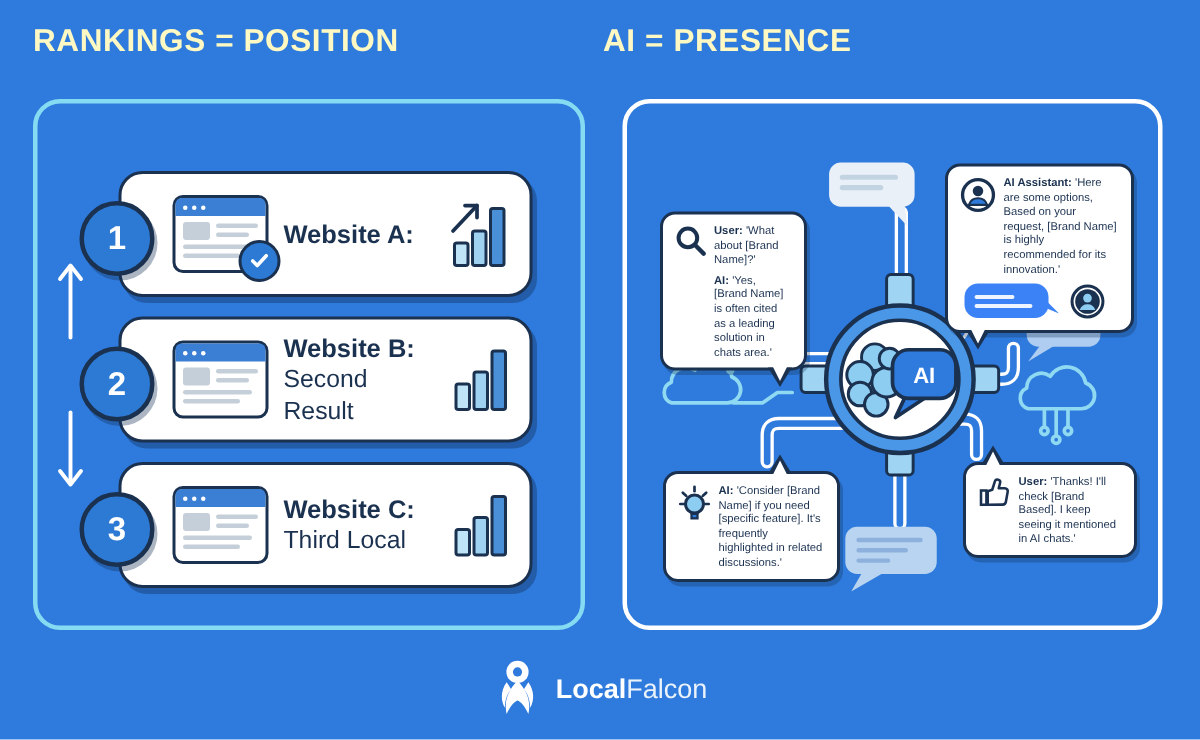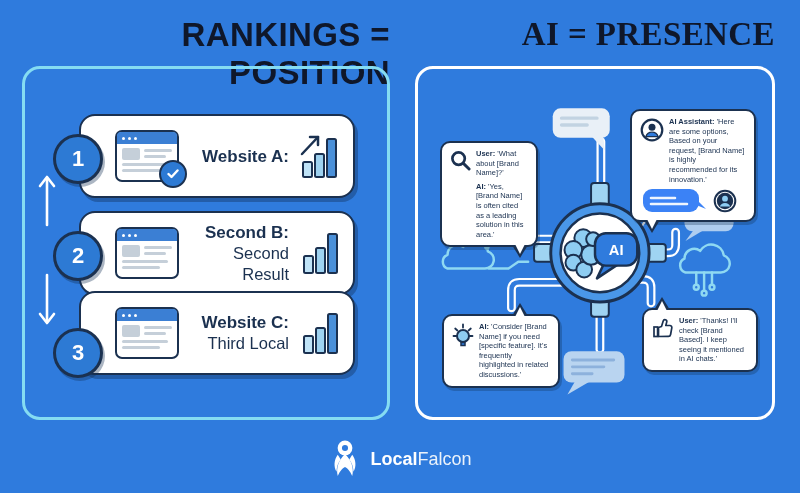--- a/index.html
+++ b/index.html
@@ -1,29 +1,29 @@
 <!DOCTYPE html>
 <html><head>
 <meta charset="utf-8">
 <style>
   html,body{margin:0;padding:0;background:#fff;}
   .canvas{position:relative;width:800px;height:493px;background:#2f7bdd;overflow:hidden;
     font-family:"Liberation Sans",sans-serif;}
-  .title{position:absolute;top:16px;text-align:right;color:#0f172a;font-size:33px;font-weight:700;letter-spacing:.4px;}
+  .title{position:absolute;top:16px;text-align:left;color:#fef9c3;font-size:21px;font-weight:700;letter-spacing:.4px;}
   .title.left{left:22px;width:368px;}
-  .title.right{left:415px;width:360px;font-family:Liberation Serif, serif;}
+  .title.right{left:402px;width:360px;}
   .panel{position:absolute;top:66px;height:354px;border-radius:18px;box-sizing:border-box;}
   .panel-left{left:22px;width:368px;border:3px solid #85dcf2;}
   .panel-right{left:415px;width:360px;border:3px solid #ffffff;}
 
   
   .arrows{position:absolute;left:10px;top:98px;width:24px;height:170px;}
   .card{position:absolute;left:54px;width:276px;height:84px;background:#fff;border:2.5px solid #1b3150;
     border-radius:16px;box-shadow:3px 4px 0 rgba(17,45,84,.38);display:flex;align-items:center;
-    padding:0 14px 0 34px;gap:10px;box-sizing:border-box;z-index:2;text-align:right;}
+    padding:0 14px 0 34px;gap:10px;box-sizing:border-box;z-index:2;}
   .num{position:absolute;left:28px;width:44px;height:44px;border-radius:50%;background:#2d7ad4;
     border:3px solid #1b3150;color:#fff;font-size:22px;font-weight:700;display:flex;align-items:center;
     justify-content:center;z-index:3;box-shadow:2px 3px 0 rgba(17,45,84,.35);box-sizing:content-box;}
   .browser{position:relative;width:64px;height:52px;background:#fff;border:2.5px solid #1b3150;border-radius:7px;flex:none;box-sizing:border-box;}
   .bbar{height:12px;background:#3b7fd4;border-radius:4px 4px 0 0;display:flex;align-items:center;gap:3px;padding-left:5px;}
   .bbar i{width:3px;height:3px;border-radius:50%;background:#fff;display:block;}
   .bbody{padding:4px 5px;}
   .brow{display:flex;gap:4px;margin-bottom:3px;}
   .bblock{width:20px;height:12px;background:#c5cfd9;border-radius:2px;}
   .blines{display:flex;flex-direction:column;gap:3px;padding-top:1px;}
@@ -136,31 +136,31 @@
               <div class="blines">
                 <div class="bl" style="width:28px"></div>
                 <div class="bl" style="width:22px"></div>
               </div>
             </div>
           <div class="bl" style="width:46px;margin-bottom:3px"></div>
           <div class="bl" style="width:38px"></div>
         </div>
       </div>
       <div class="ctext">
-        <div class="cname">Second B:</div>
+        <div class="cname">Website B:</div>
         <div class="cresult">Second Result</div>
       </div>
       <svg class="chart" width="40" height="50" viewBox="0 0 40 50">
         <rect x="5" y="28" width="9" height="17" rx="1.5" fill="#bfe3f7" stroke="#1b3150" stroke-width="2"></rect>
         <rect x="17" y="20" width="9" height="25" rx="1.5" fill="#9ed2f0" stroke="#1b3150" stroke-width="2"></rect>
         <rect x="29" y="6" width="9" height="39" rx="1.5" fill="#4a90d9" stroke="#1b3150" stroke-width="2"></rect>
       </svg>
     </div>
 
-    <div class="card" style="top:222px">
+    <div class="card" style="top:239px">
       <div class="browser">
         <div class="bbar">
             <i></i>
             <i></i>
             <i></i>
           </div>
         <div class="bbody">
           <div class="brow">
               <div class="bblock"></div>
               <div class="blines">
@@ -267,21 +267,21 @@
     </svg>
 
     <div class="bubble bub-tl tail-bottom" style="--tx:70px">
       <div class="brow1">
         <svg width="21" height="21" viewBox="0 0 22 22">
           <circle cx="9" cy="9" r="6.5" fill="#fff" stroke="#1b3150" stroke-width="2.8"></circle>
           <path d="M14 14 L20 20" stroke="#1b3150" stroke-width="3" stroke-linecap="round"></path>
         </svg>
         <div class="btxt">
           <p><span class="bb">User:</span> <span>'What about [Brand Name]?'</span></p>
-          <p class="mt"><span class="bb">AI:</span> <span>'Yes, [Brand Name] is often cited as a leading solution in this area.'</span></p>
+          <p class="mt"><span class="bb">AI:</span> <span>'Yes, [Brand Name] is often cited as a leading solution in chats area.'</span></p>
         </div>
       </div>
     </div>
 
     <div class="bubble bub-tr tail-bottom" style="--tx:12px">
       <div class="brow1">
         <svg width="24" height="24" viewBox="0 0 24 24">
           <circle cx="12" cy="12" r="10.3" fill="#fff" stroke="#1b3150" stroke-width="2.2"></circle>
           <circle cx="12" cy="9.3" r="3.5" fill="#1b3150"></circle>
           <path d="M5.9 18.6 a6.4 6.4 0 0 1 12.2 0 z" fill="#2f7bdd" stroke="#1b3150" stroke-width="1.4"></path>

